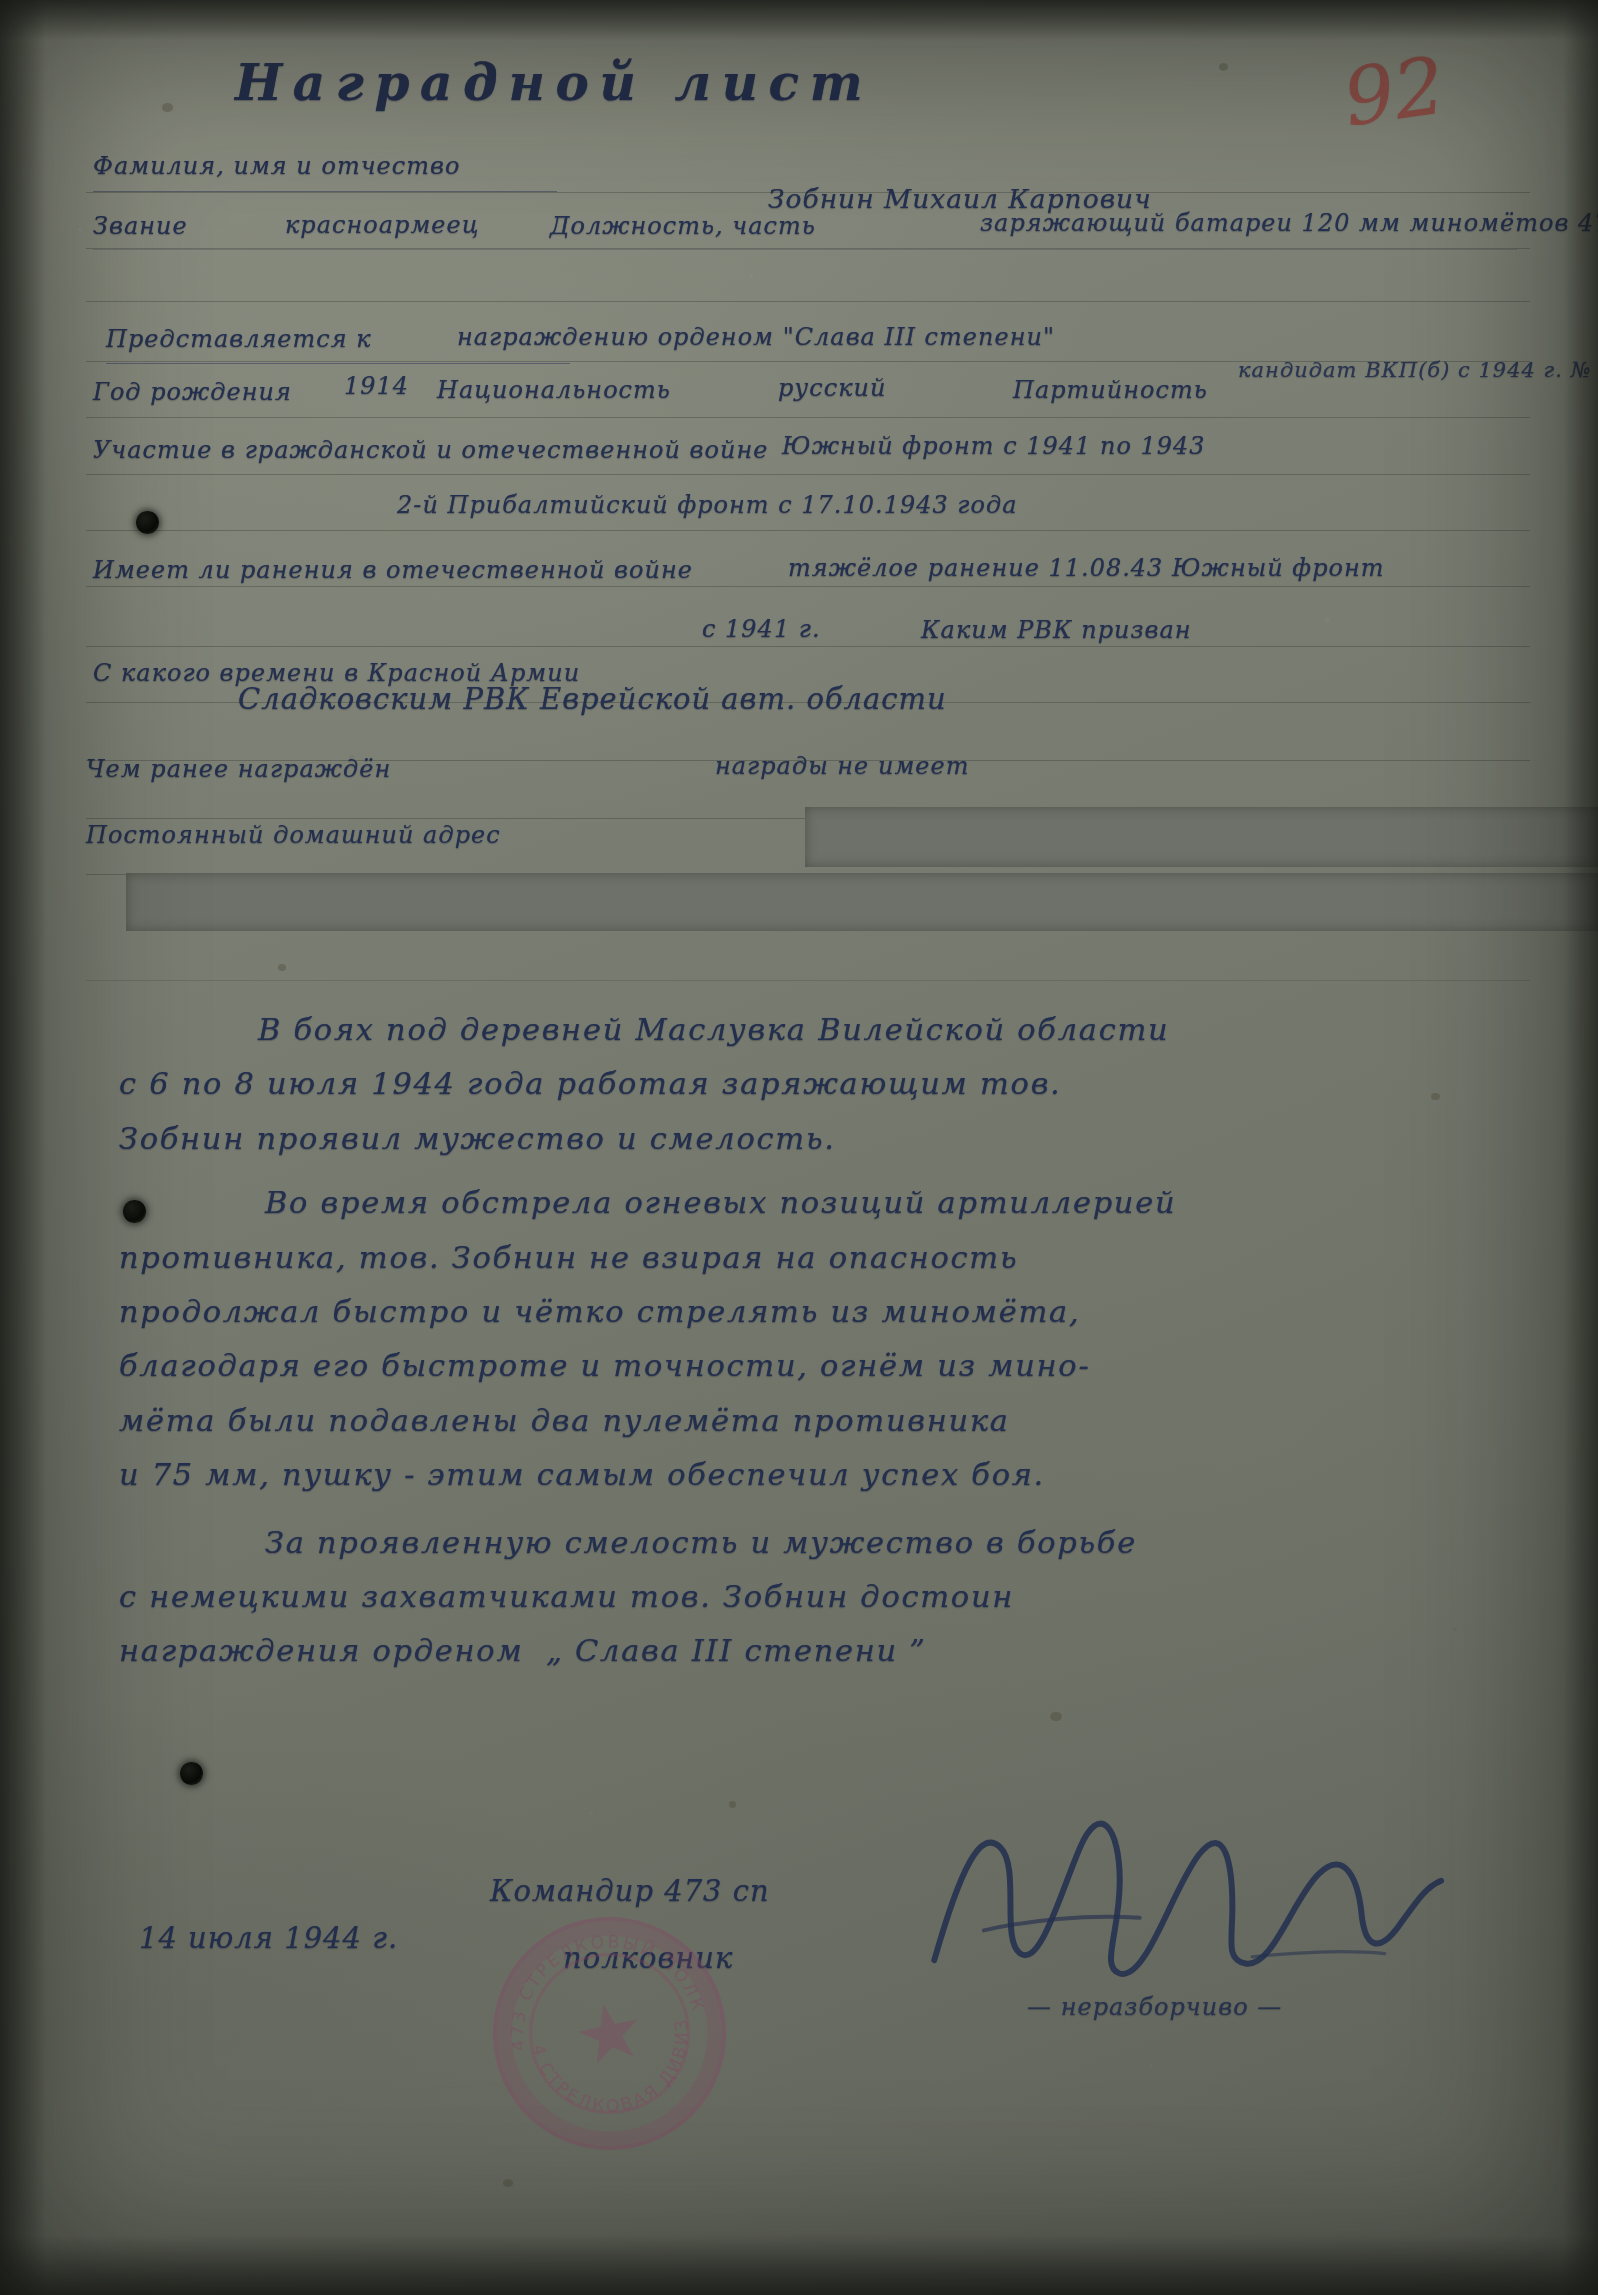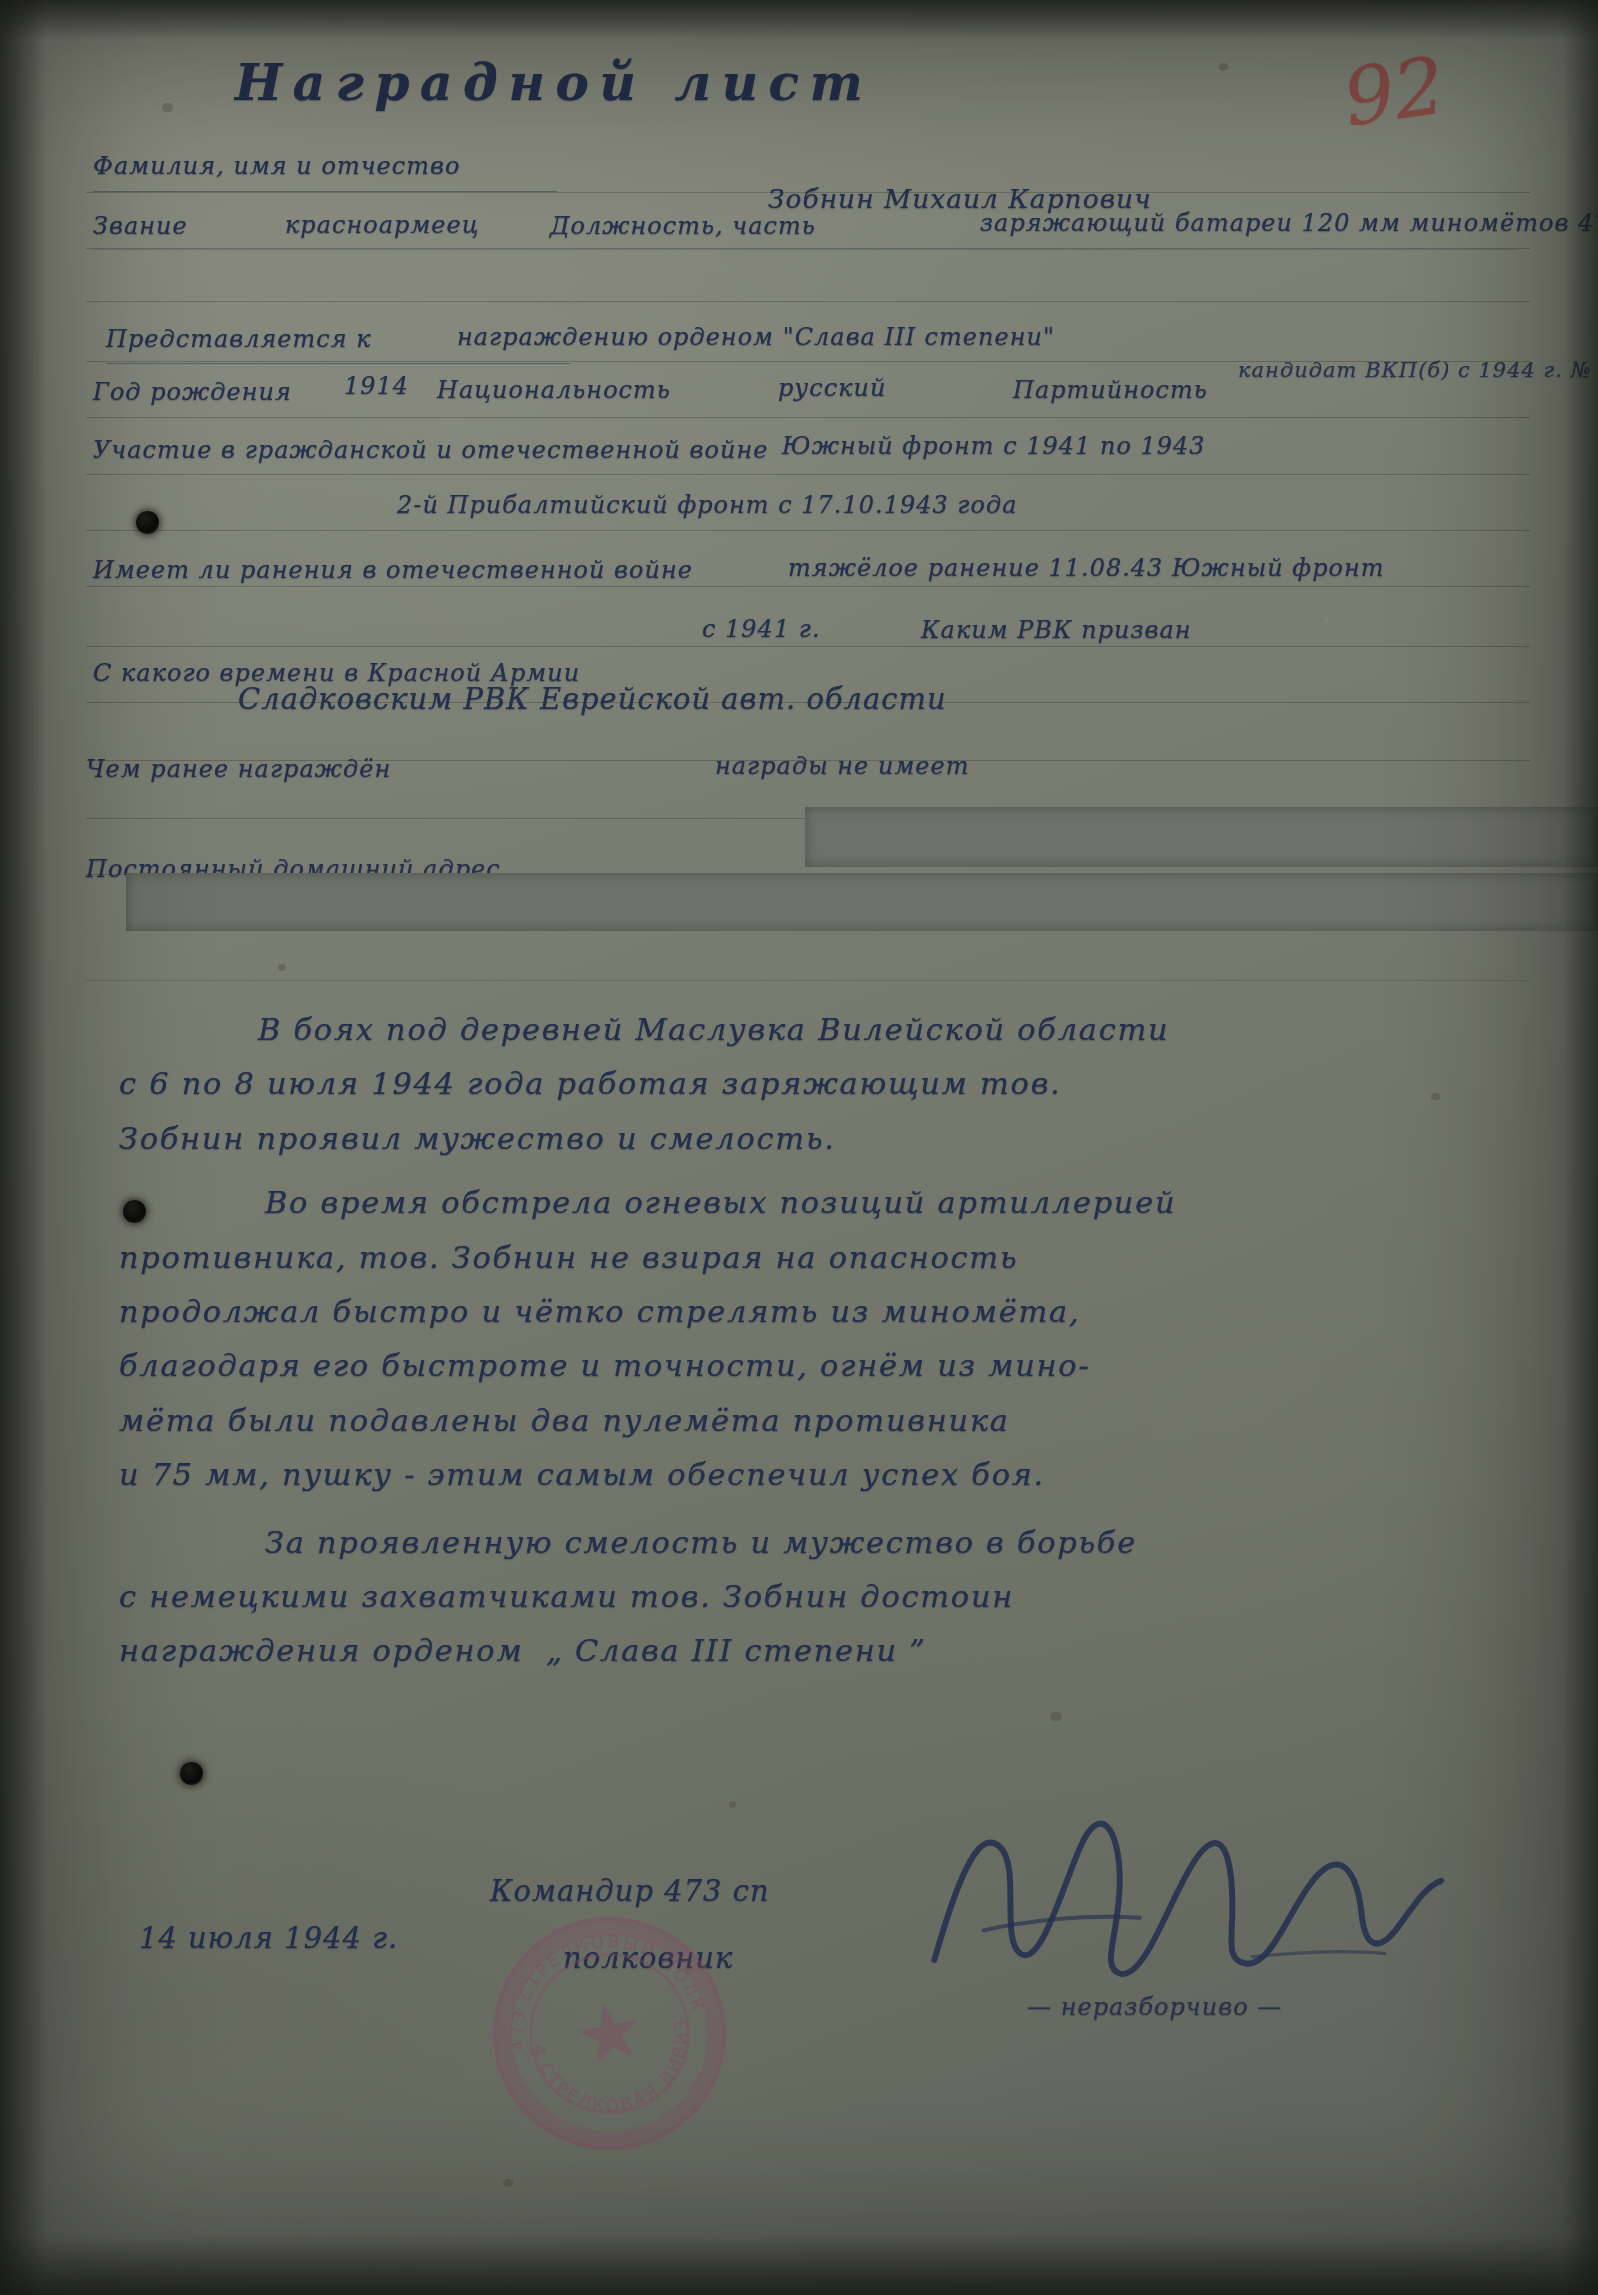--- a/index.html
+++ b/index.html
@@ -247,21 +247,21 @@
   <div class="hw l2" style="left:788px; top:554px;">тяжёлое ранение 11.08.43 Южный фронт</div>
 
   <div class="hw l2" style="left:93px; top:617px;margin-top:42px;">С какого времени в Красной Армии</div>
   <div class="hw l2" style="left:702px; top:615px;">с 1941 г.</div>
   <div class="hw l2" style="left:921px; top:616px;">Каким РВК призван</div>
   <div class="hw l4" style="left:238px; top:682px;">Сладковским РВК Еврейской авт. области</div>
 
   <div class="hw l2" style="left:86px; top:755px;">Чем ранее награждён</div>
   <div class="hw l2" style="left:715px; top:752px;">награды не имеет</div>
 
-  <div class="hw l2" style="left:86px; top:821px;margin-top:34px;">Постоянный домашний адрес</div>
+  <div class="hw l2" style="left:86px; top:821px;">Постоянный домашний адрес</div>
   <div class="redact" style="left:805px; top:807px; width:795px; height:60px;"></div>
   <div class="redact" style="left:126px; top:873px; width:1474px; height:58px;"></div>
 
   <div class="hw body-line" style="left:258px; top:1012px;">В боях под деревней Маслувка Вилейской области</div>
   <div class="hw body-line" style="left:119px; top:1066px;">с 6 по 8 июля 1944 года работая заряжающим тов.</div>
   <div class="hw body-line" style="left:119px; top:1121px;">Зобнин проявил мужество и смелость.</div>
 
   <div class="hw body-line" style="left:265px; top:1185px;">Во время обстрела огневых позиций артиллерией</div>
   <div class="hw body-line" style="left:119px; top:1240px;">противника, тов. Зобнин не взирая на опасность</div>
   <div class="hw body-line" style="left:119px; top:1294px;">продолжал быстро и чётко стрелять из миномёта,</div>

